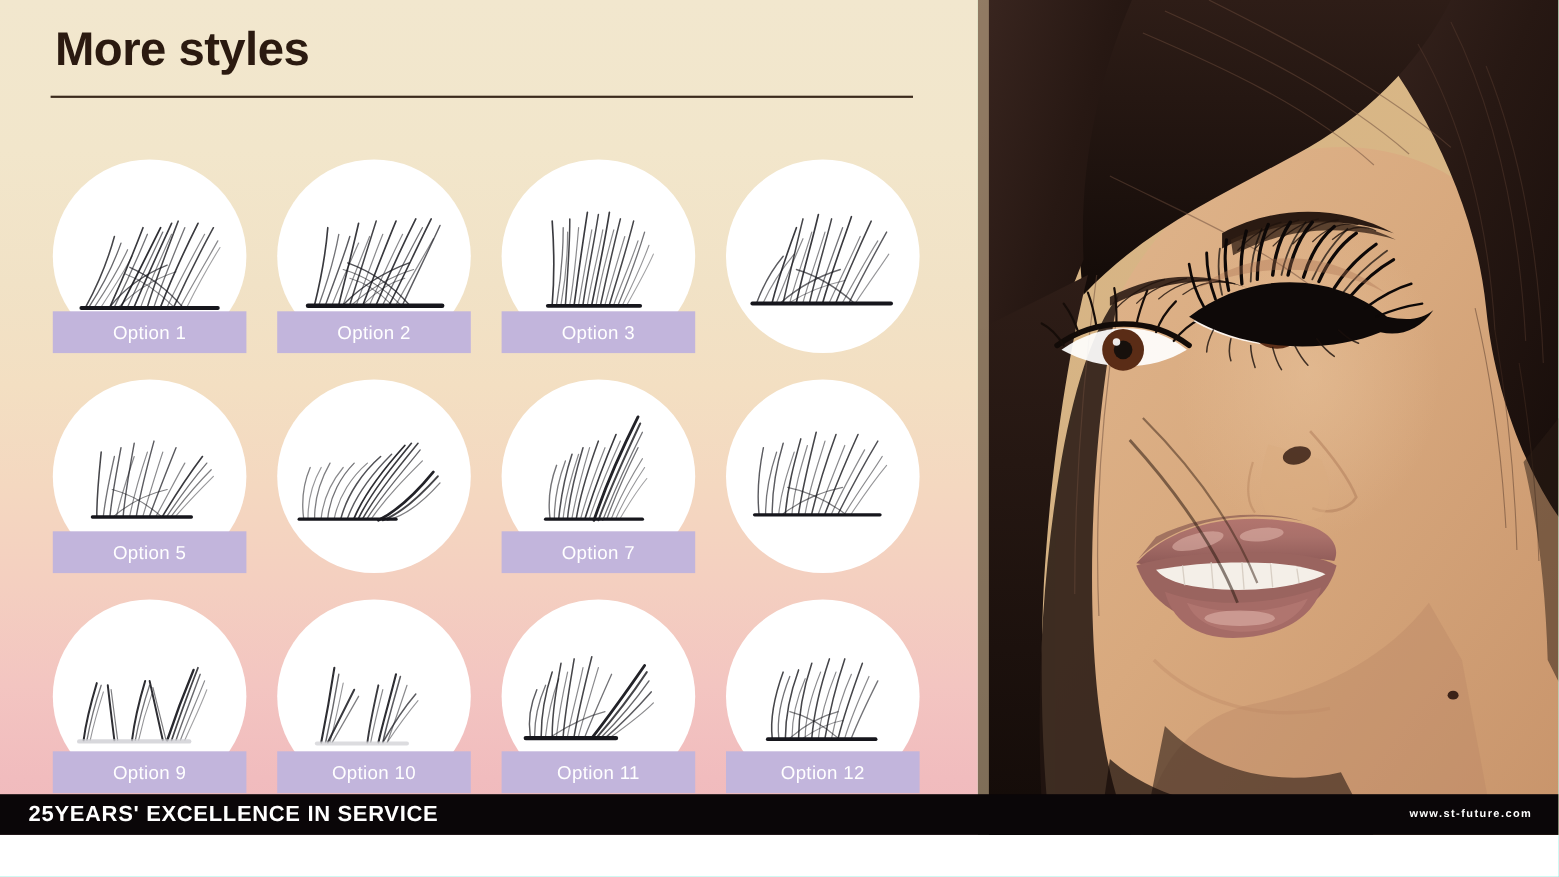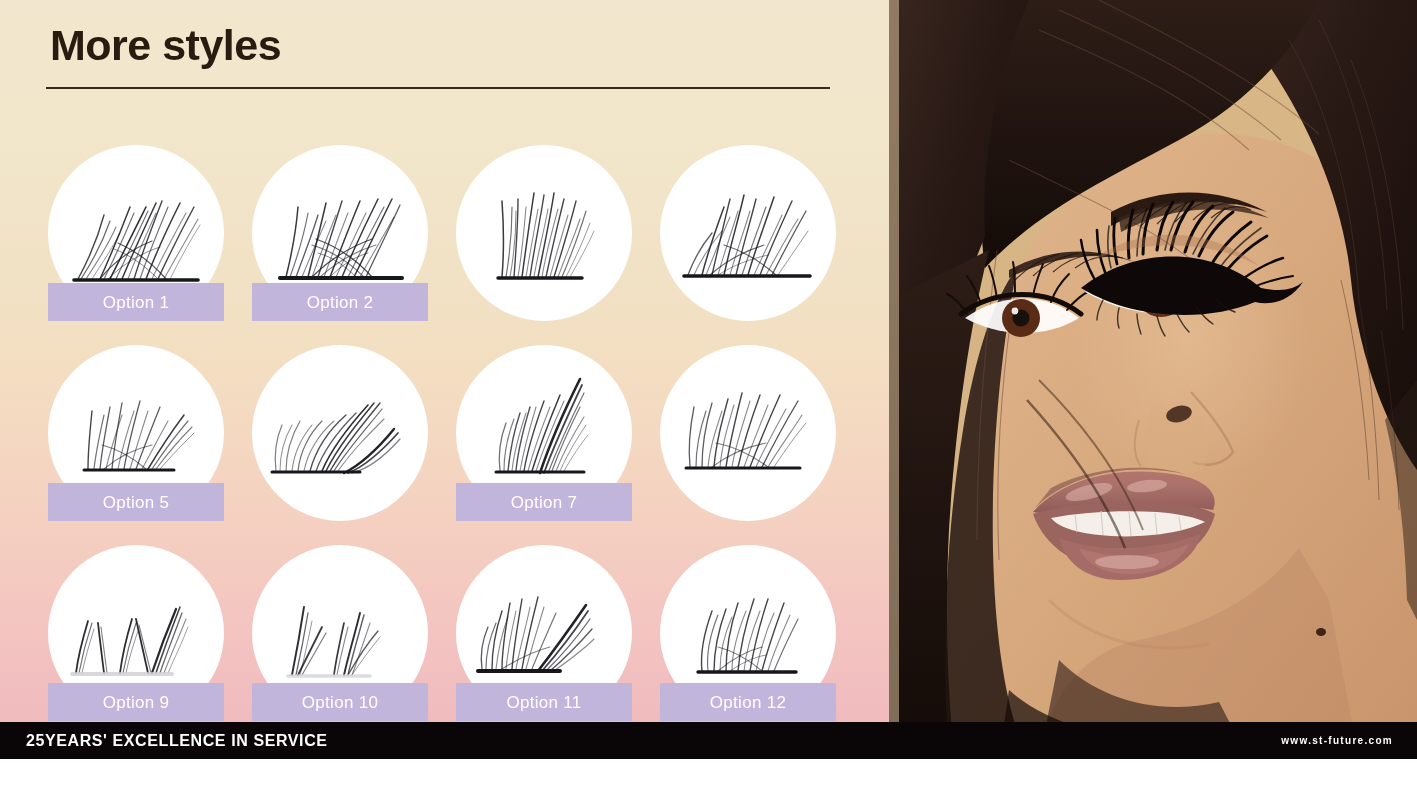--- a/index.html
+++ b/index.html
@@ -135,21 +135,21 @@
     bottom: 0;
     width: 1417px;
     height: 37px;
     background: #0a0608;
     display: flex;
     align-items: center;
     justify-content: space-between;
   }
   .footer-left {
     margin-left: 26px;
-    font-size: 16px;
+    font-size: 20px;
     font-weight: bold;
     color: #ffffff;
     letter-spacing: 0.6px;
     white-space: nowrap;
   }
   .footer-right {
     margin-right: 24px;
     font-size: 10px;
     font-weight: bold;
     color: #ffffff;
@@ -257,20 +257,23 @@
                 <path d="M90 132 C96 104 102 78 108 54" stroke-width="1.4" opacity=".8"></path>
                 <path d="M94 132 C100 110 106 90 112 70" stroke-width="1.1" opacity=".5"></path>
                 <path d="M98 132 C106 106 114 80 120 56" stroke-width="1.4" opacity=".8"></path>
                 <path d="M102 132 C110 110 118 92 124 74" stroke-width="1.1" opacity=".5"></path>
                 <path d="M106 132 C116 108 124 86 130 66" stroke-width="1.2" opacity=".6"></path>
                 <path d="M110 132 C120 112 128 94 134 78" stroke-width="1" opacity=".45"></path>
                 <path d="M114 132 C124 114 132 100 138 86" stroke-width="1" opacity=".4"></path>
               </g>
               <path d="M42 133 L126 133" stroke="#16161c" stroke-width="3.4" stroke-linecap="round"></path>
             </svg>
+          </div>
+          <div class="label-band">
+            <span class="label-text">Option 3</span>
           </div>
         </div>
 
         <div class="option-cell">
           <div class="option-circle">
             <svg class="lash-art" viewBox="0 0 176 176">
               <g stroke="#16161c" fill="none" stroke-linecap="round">
                 <path d="M28 130 C34 114 42 100 52 88" stroke-width="1.3" opacity=".7"></path>
                 <path d="M34 130 C42 112 52 98 62 86" stroke-width="1.1" opacity=".5"></path>
                 <path d="M42 130 C48 106 56 84 64 62" stroke-width="1.5" opacity=".85"></path>

